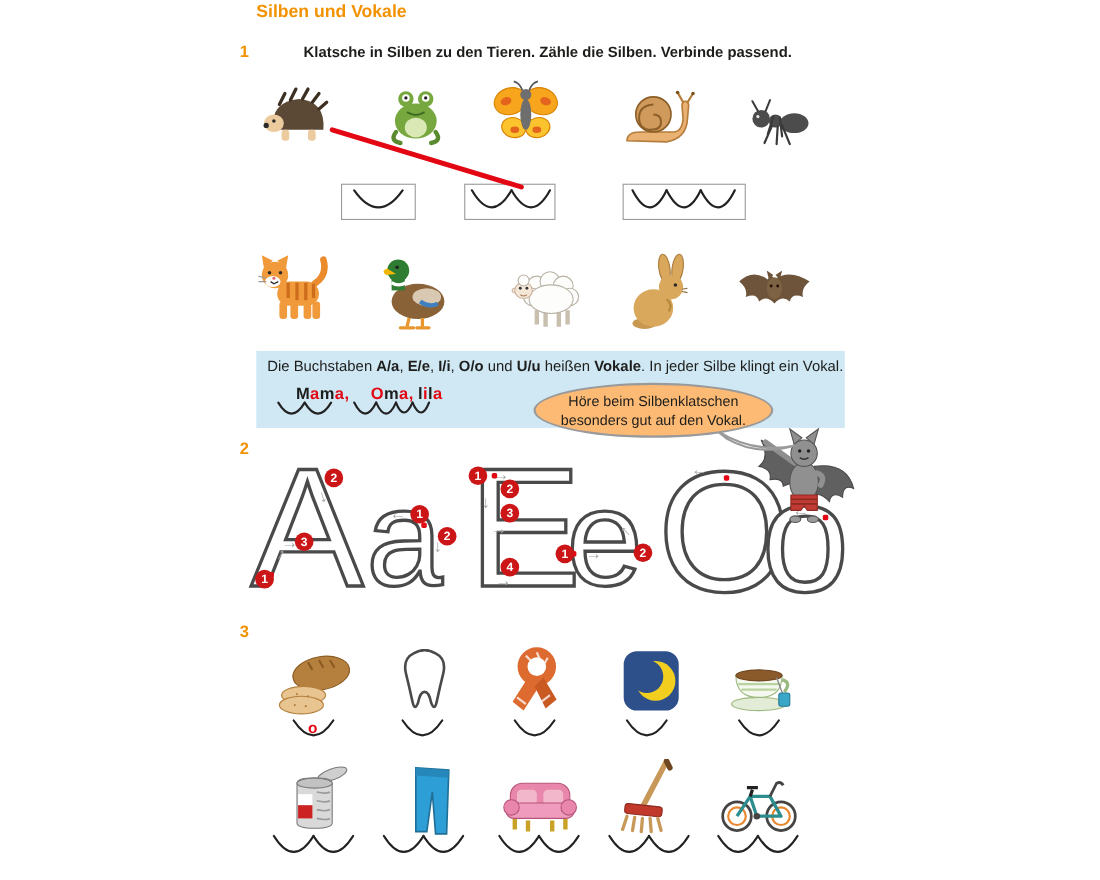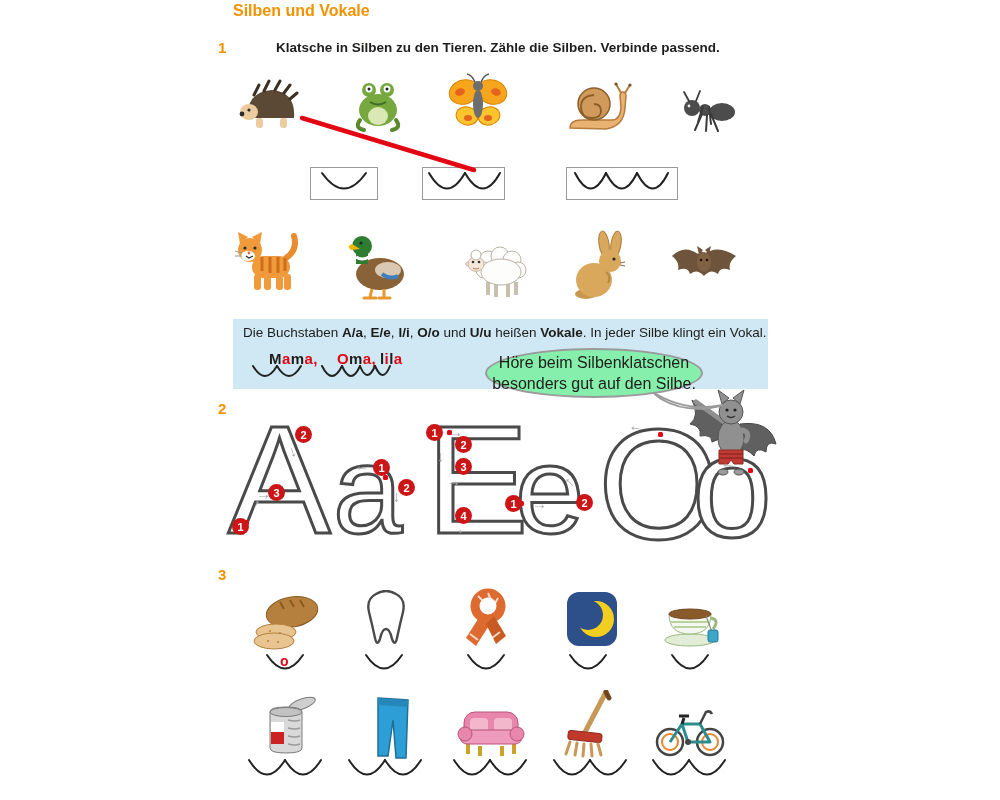--- a/index.html
+++ b/index.html
@@ -10,21 +10,21 @@
   .ex-text{position:absolute;font-size:13.5px;font-weight:700;color:#1d1d1b;white-space:nowrap;margin-left:40px;}
   .icon-slot{position:absolute;display:flex;align-items:flex-end;justify-content:center;}
   .syl-box{position:absolute;border:1.5px solid #9a9a9a;background:#fff;display:flex;justify-content:center;}
   .arcline{stroke:#222;stroke-width:2;fill:none;stroke-linecap:round;}
   .infobox{position:absolute;left:233px;top:319px;width:535px;height:70px;background:#cfe8f4;}
   .infobox-text{position:absolute;left:10px;top:6px;font-size:13.5px;white-space:nowrap;}
   .infobox-text .b{font-weight:700;}
   .syl-word{position:absolute;display:flex;flex-direction:column;align-items:center;}
   .syl-word .letters{font-size:15px;font-weight:700;line-height:1;letter-spacing:0.4px;padding-left:32px;}
   .red{color:#e30613;}
-  .bubble{position:absolute;left:485px;top:348px;width:218px;height:50px;background:#86efac;border:2px solid #9a9a9a;border-radius:50%;display:flex;flex-direction:column;align-items:center;justify-content:center;font-size:16px;line-height:1.3;z-index:6;box-sizing:border-box;padding:2px 14px 0;text-align:left;white-space:nowrap;}
+  .bubble{position:absolute;left:485px;top:348px;width:218px;height:50px;background:#fdba74;border:2px solid #9a9a9a;border-radius:50%;display:flex;flex-direction:column;align-items:center;justify-content:center;font-size:13px;line-height:1.3;z-index:6;box-sizing:border-box;padding:2px 14px 0;text-align:left;white-space:nowrap;}
   .bubble-tail{position:absolute;left:645px;top:389px;z-index:5;}
   .trace-letter{position:absolute;line-height:1;color:#fff;-webkit-text-stroke:3px #4a4a4a;z-index:1;}
   .badge{position:absolute;width:17px;height:17px;border-radius:50%;background:#cc1517;color:#fff;font-size:11px;font-weight:700;display:flex;align-items:center;justify-content:center;z-index:8;}
   .arrow{position:absolute;color:#a6a6a6;font-size:15px;font-weight:700;z-index:7;line-height:1;}
   .dot{position:absolute;width:5px;height:5px;background:#e30613;border-radius:1.5px;z-index:7;}
   .answer{position:absolute;color:#e30613;font-weight:700;font-size:14px;z-index:3;}
   .footer{position:absolute;left:0;right:0;top:783px;text-align:center;font-size:11px;color:#3a3a3a;}
   .overlay{position:absolute;z-index:2;}
   .bat-big{position:absolute;left:682px;top:386px;z-index:4;}
 </style>
@@ -218,21 +218,21 @@
       <div class="letters"><span>l</span><span class="red">i</span><span>l</span><span class="red">a</span></div>
       <svg width="34" height="18" viewBox="0 0 34 18" style="margin-top:-2px">
           <path class="arcline" d="M2 2 Q9 20 17 2"></path>
           <path class="arcline" d="M17 2 Q25 20 32 2"></path>
         </svg>
     </div>
   </div>
 
   <div class="bubble">
     <span>Höre beim Silbenklatschen</span>
-    <span>besonders gut auf den Silbe.</span>
+    <span>besonders gut auf den Vokal.</span>
   </div>
   <svg class="bubble-tail" width="84" height="28">
     <path d="M6 2 Q40 24 78 16 Q44 26 16 10 Z" fill="#fff" stroke="#9a9a9a" stroke-width="2"></path>
   </svg>
   <div class="bat-big">
     <svg width="96" height="96" viewBox="0 0 96 96">
       <path d="M40 36 L10 14 Q18 30 8 38 Q20 40 18 50 Q30 48 30 56 L40 52 Z" fill="#606060" stroke="#474747"></path>
       <path d="M58 38 Q88 34 94 58 Q84 54 84 66 Q74 60 72 70 Q64 62 60 64 Z" fill="#606060" stroke="#474747"></path>
       <path d="M42 36 L14 16" stroke="#8f8f8f" stroke-width="5" stroke-linecap="round"></path>
       <ellipse cx="49" cy="52" rx="13" ry="18" fill="#909090" stroke="#555"></ellipse>

